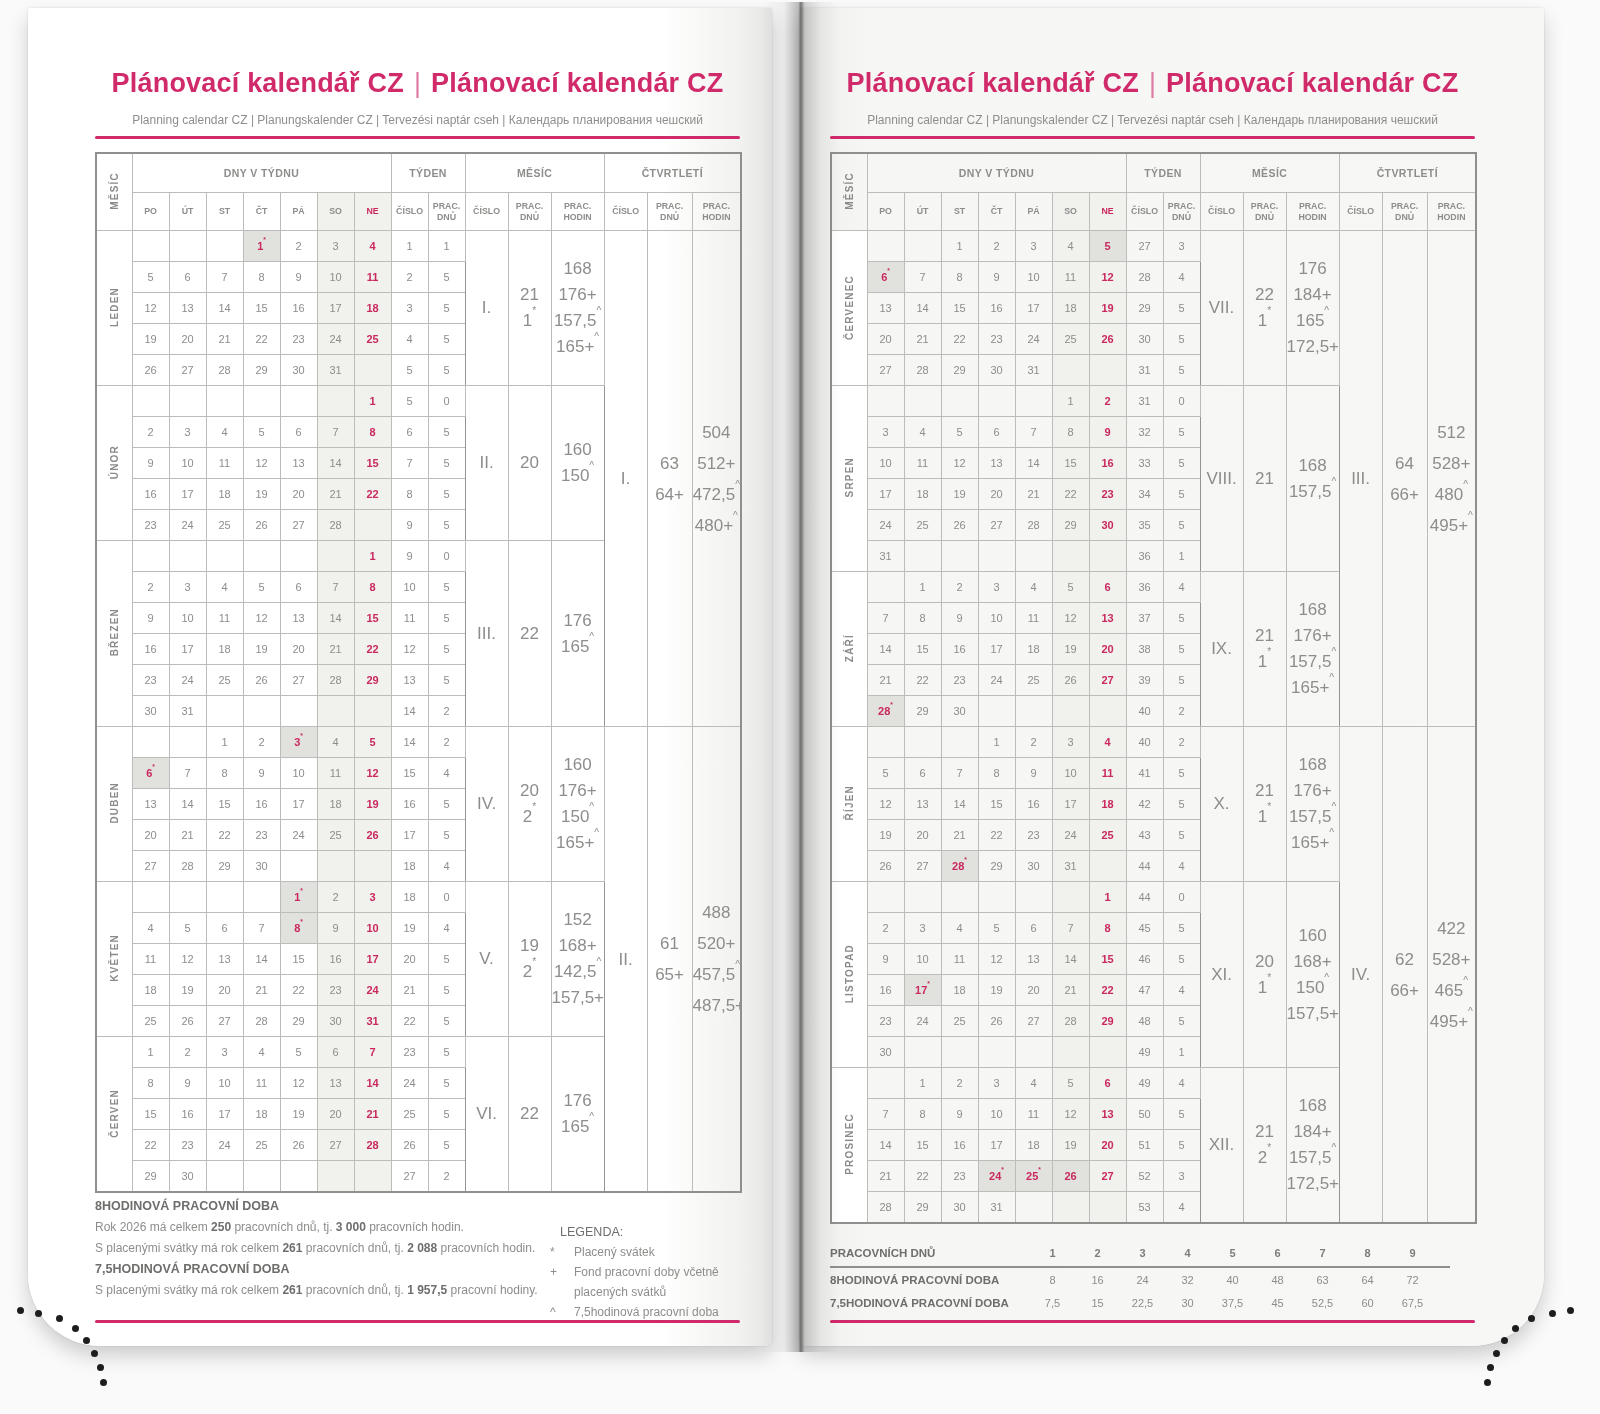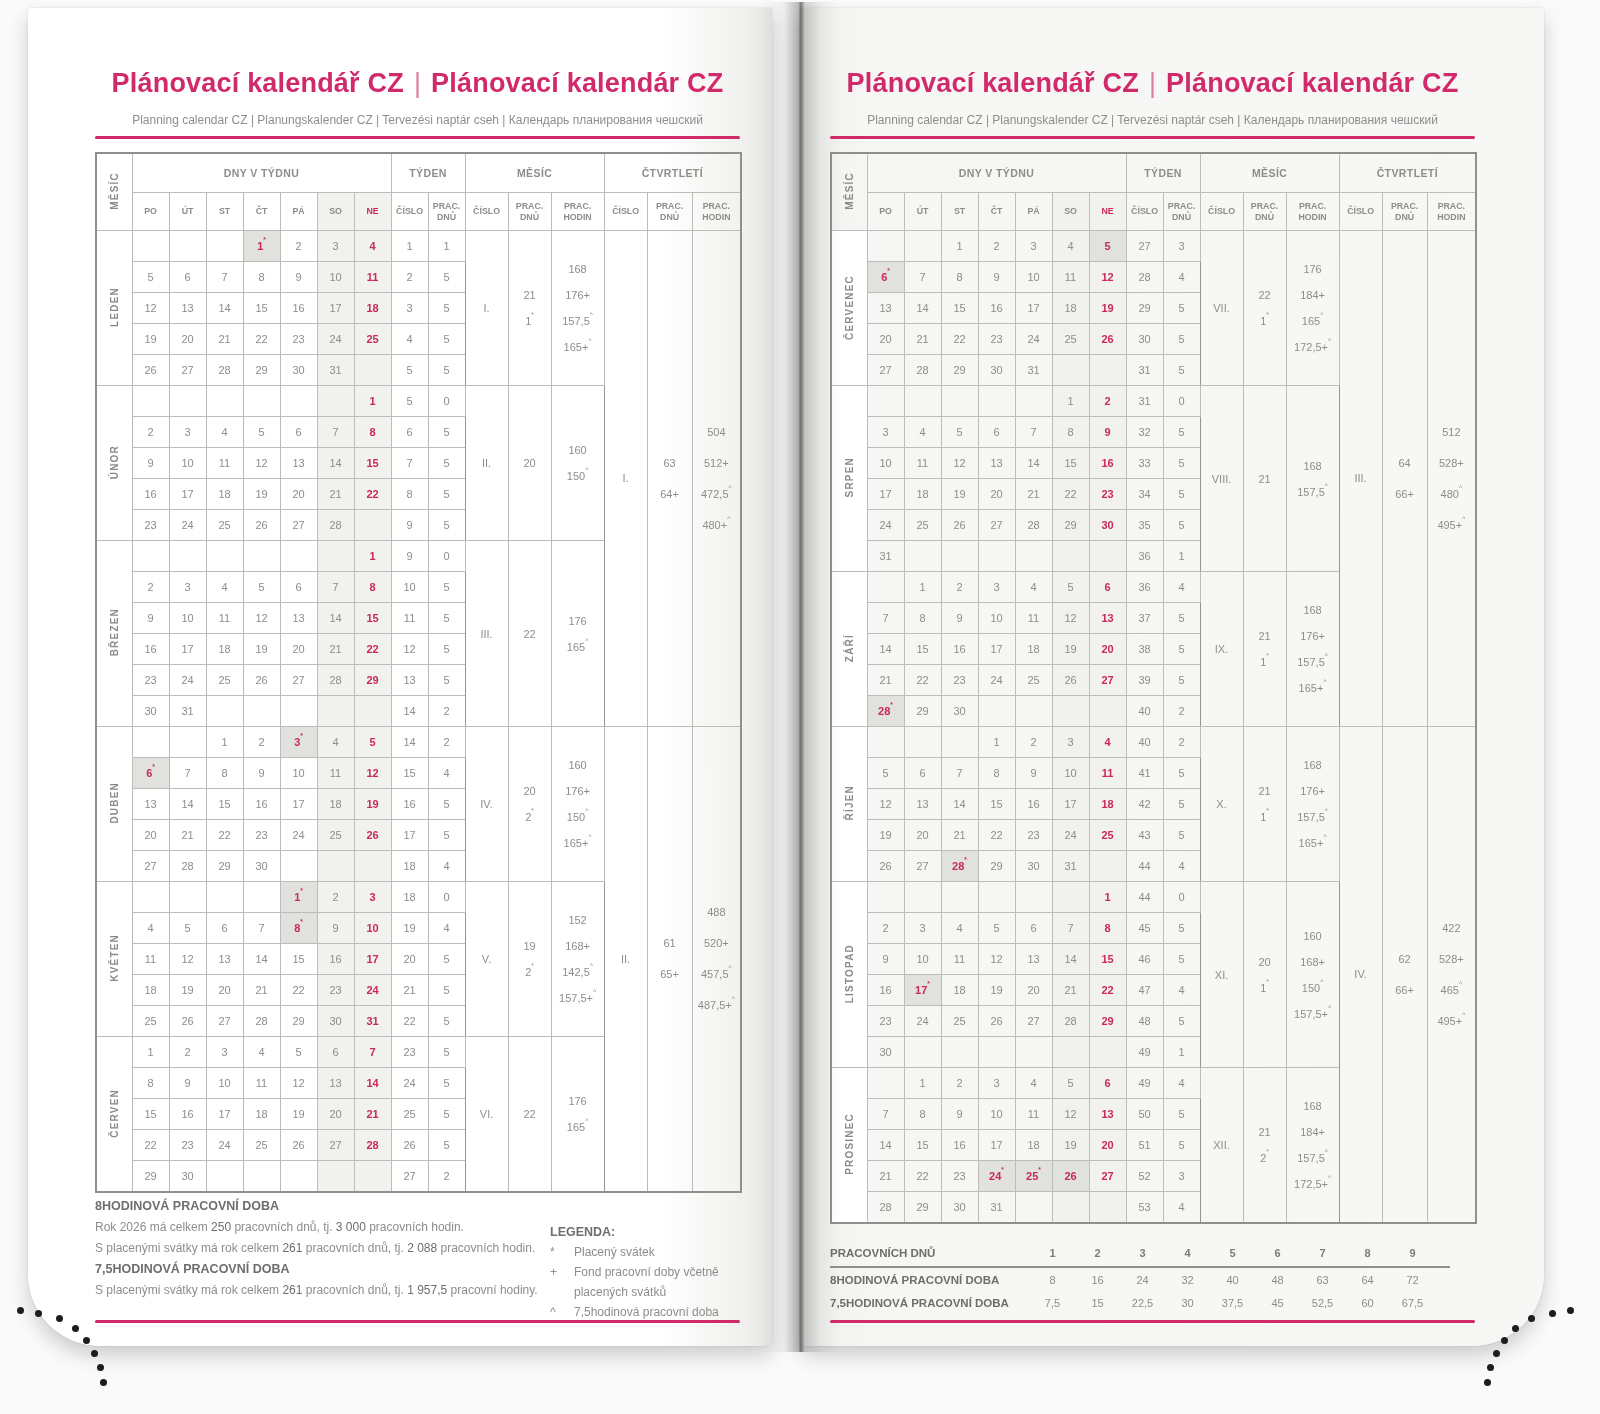--- a/index.html
+++ b/index.html
@@ -24,31 +24,31 @@
   .cal thead tr.gr th{height:38px;font-size:10.5px;font-weight:bold;letter-spacing:.4px;}
   .cal thead tr.sub th{height:37px;font-size:8.8px;font-weight:bold;line-height:1.2;}
   .cal tbody td{height:30px;font-size:11px;}
   .cal .so,.cal .ne{background:#f1f1ee;}
   .cal td.ne,.cal th.ne{color:#c9295f;font-weight:bold;}
   .cal td.hol{background:#e1e1de;color:#c9295f;font-weight:bold;}
   .cal tr.ms td{border-top-color:#949492;}
   .cal .gb{border-left-color:#949492;}
   .cal .vert .vtxt{writing-mode:vertical-rl;transform:rotate(180deg);letter-spacing:1.2px;font-size:10px;font-weight:bold;color:#8a8a88;white-space:nowrap;}
   .cal td.mname{background:#fff;}
-  .cal .agg{font-size:11px;}
+  .cal .agg{font-size:17px;}
   .cal .agg .ln{line-height:26px;}
   .cal .qc .ln{line-height:31px;}
   .cal sup,.ln sup{font-size:.6em;position:relative;top:-.5em;line-height:0;}
   .foot{position:absolute;top:1184px;left:0;width:645px;display:flex;}
   .fb{width:455px;}
   .fb-head{font-size:12.5px;font-weight:bold;color:#6e6e6c;line-height:21px;}
   .fb-line{font-size:12px;color:#8d8d8b;line-height:21px;}
-  .fb-line .b{font-weight:normal;color:#6e6e6c;}
+  .fb-line .b{font-weight:bold;color:#6e6e6c;}
   .legend{width:190px;margin-top:26px;}
-  .lg-title{font-size:12.5px;font-weight:bold;color:#6e6e6c;line-height:20px;}
+  .lg-title{font-size:12.5px;font-weight:normal;color:#6e6e6c;line-height:20px;margin-left:10px;}
   .lg-row{display:flex;font-size:12px;color:#8d8d8b;line-height:20px;}
   .lg-sym{width:24px;}
   .lg-txt{flex:1;}
   .rule-bot{position:absolute;top:1308px;left:0;width:645px;height:3px;background:#d02a6a;border-radius:2px;}
   .mini{position:absolute;top:1228px;left:0;width:620px;}
   .mini-row{display:flex;align-items:center;height:23px;}
   .mini-head{border-bottom:2px solid #8f8f8d;height:26px;}
   .mini-label{width:200px;font-size:11.5px;font-weight:bold;color:#6e6e6c;}
   .mini-cell{width:45px;text-align:center;font-size:11px;color:#8d8d8b;}
   .mini-colhead{font-weight:bold;color:#7c7c7a;}

